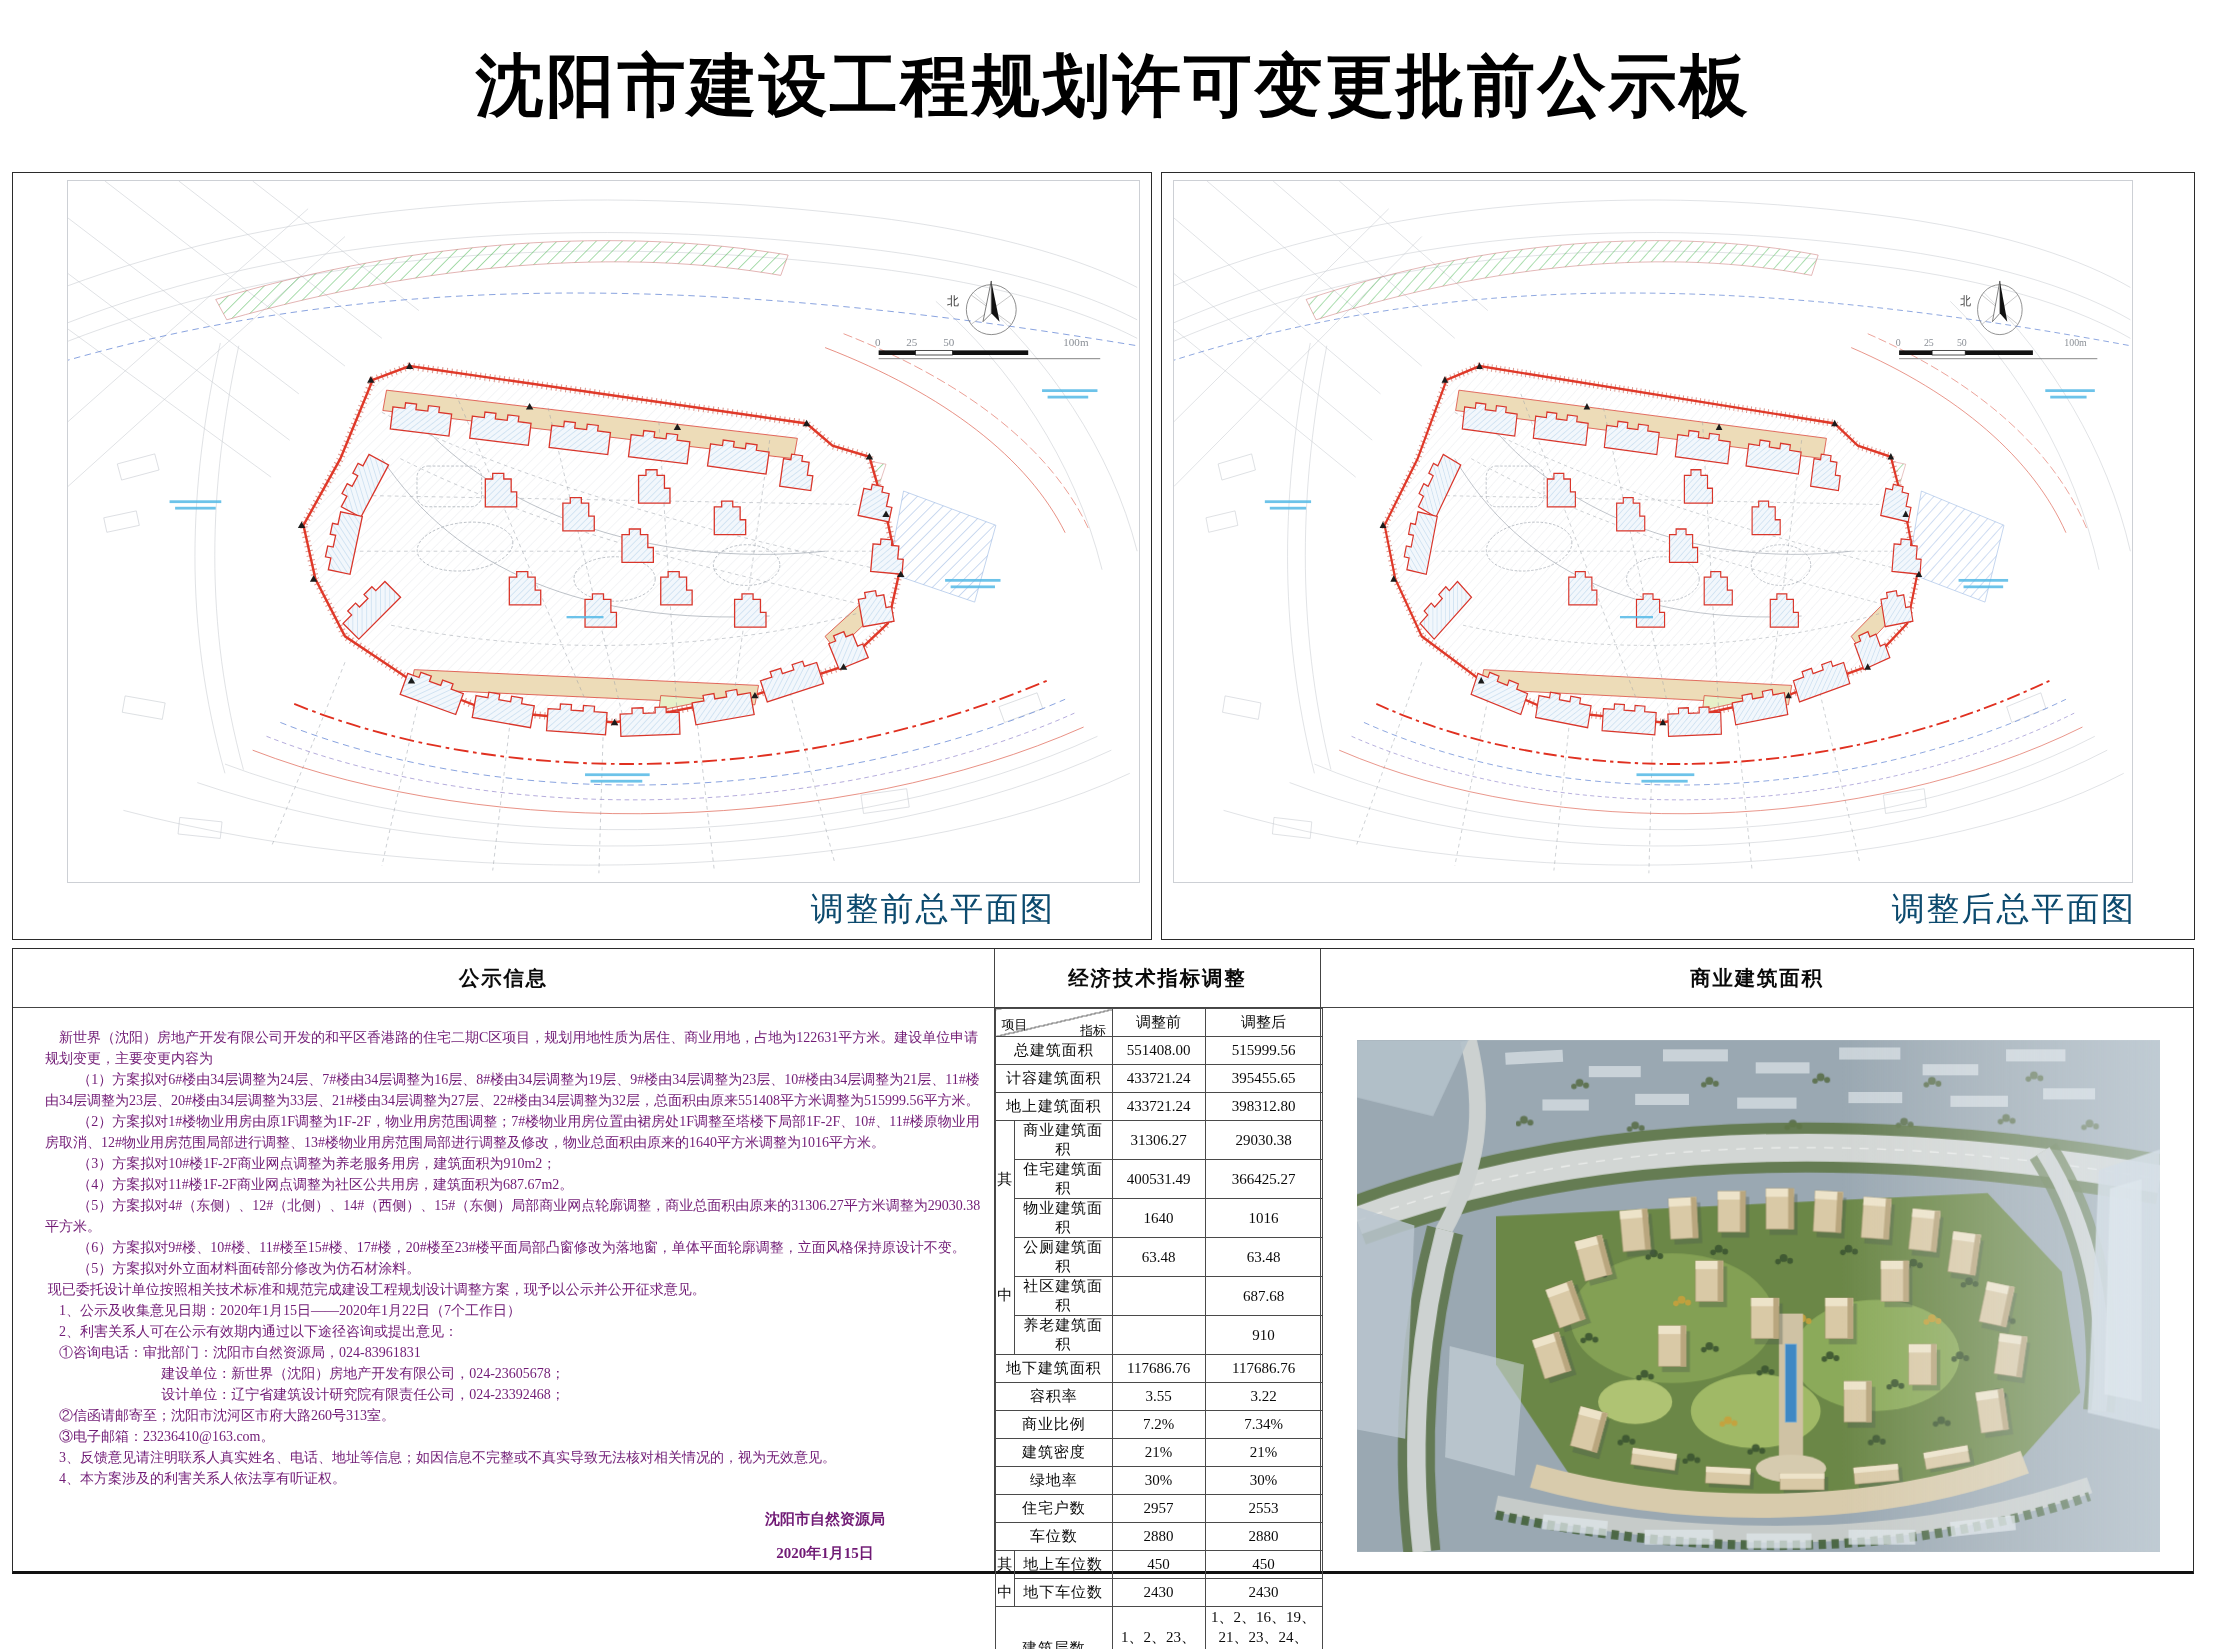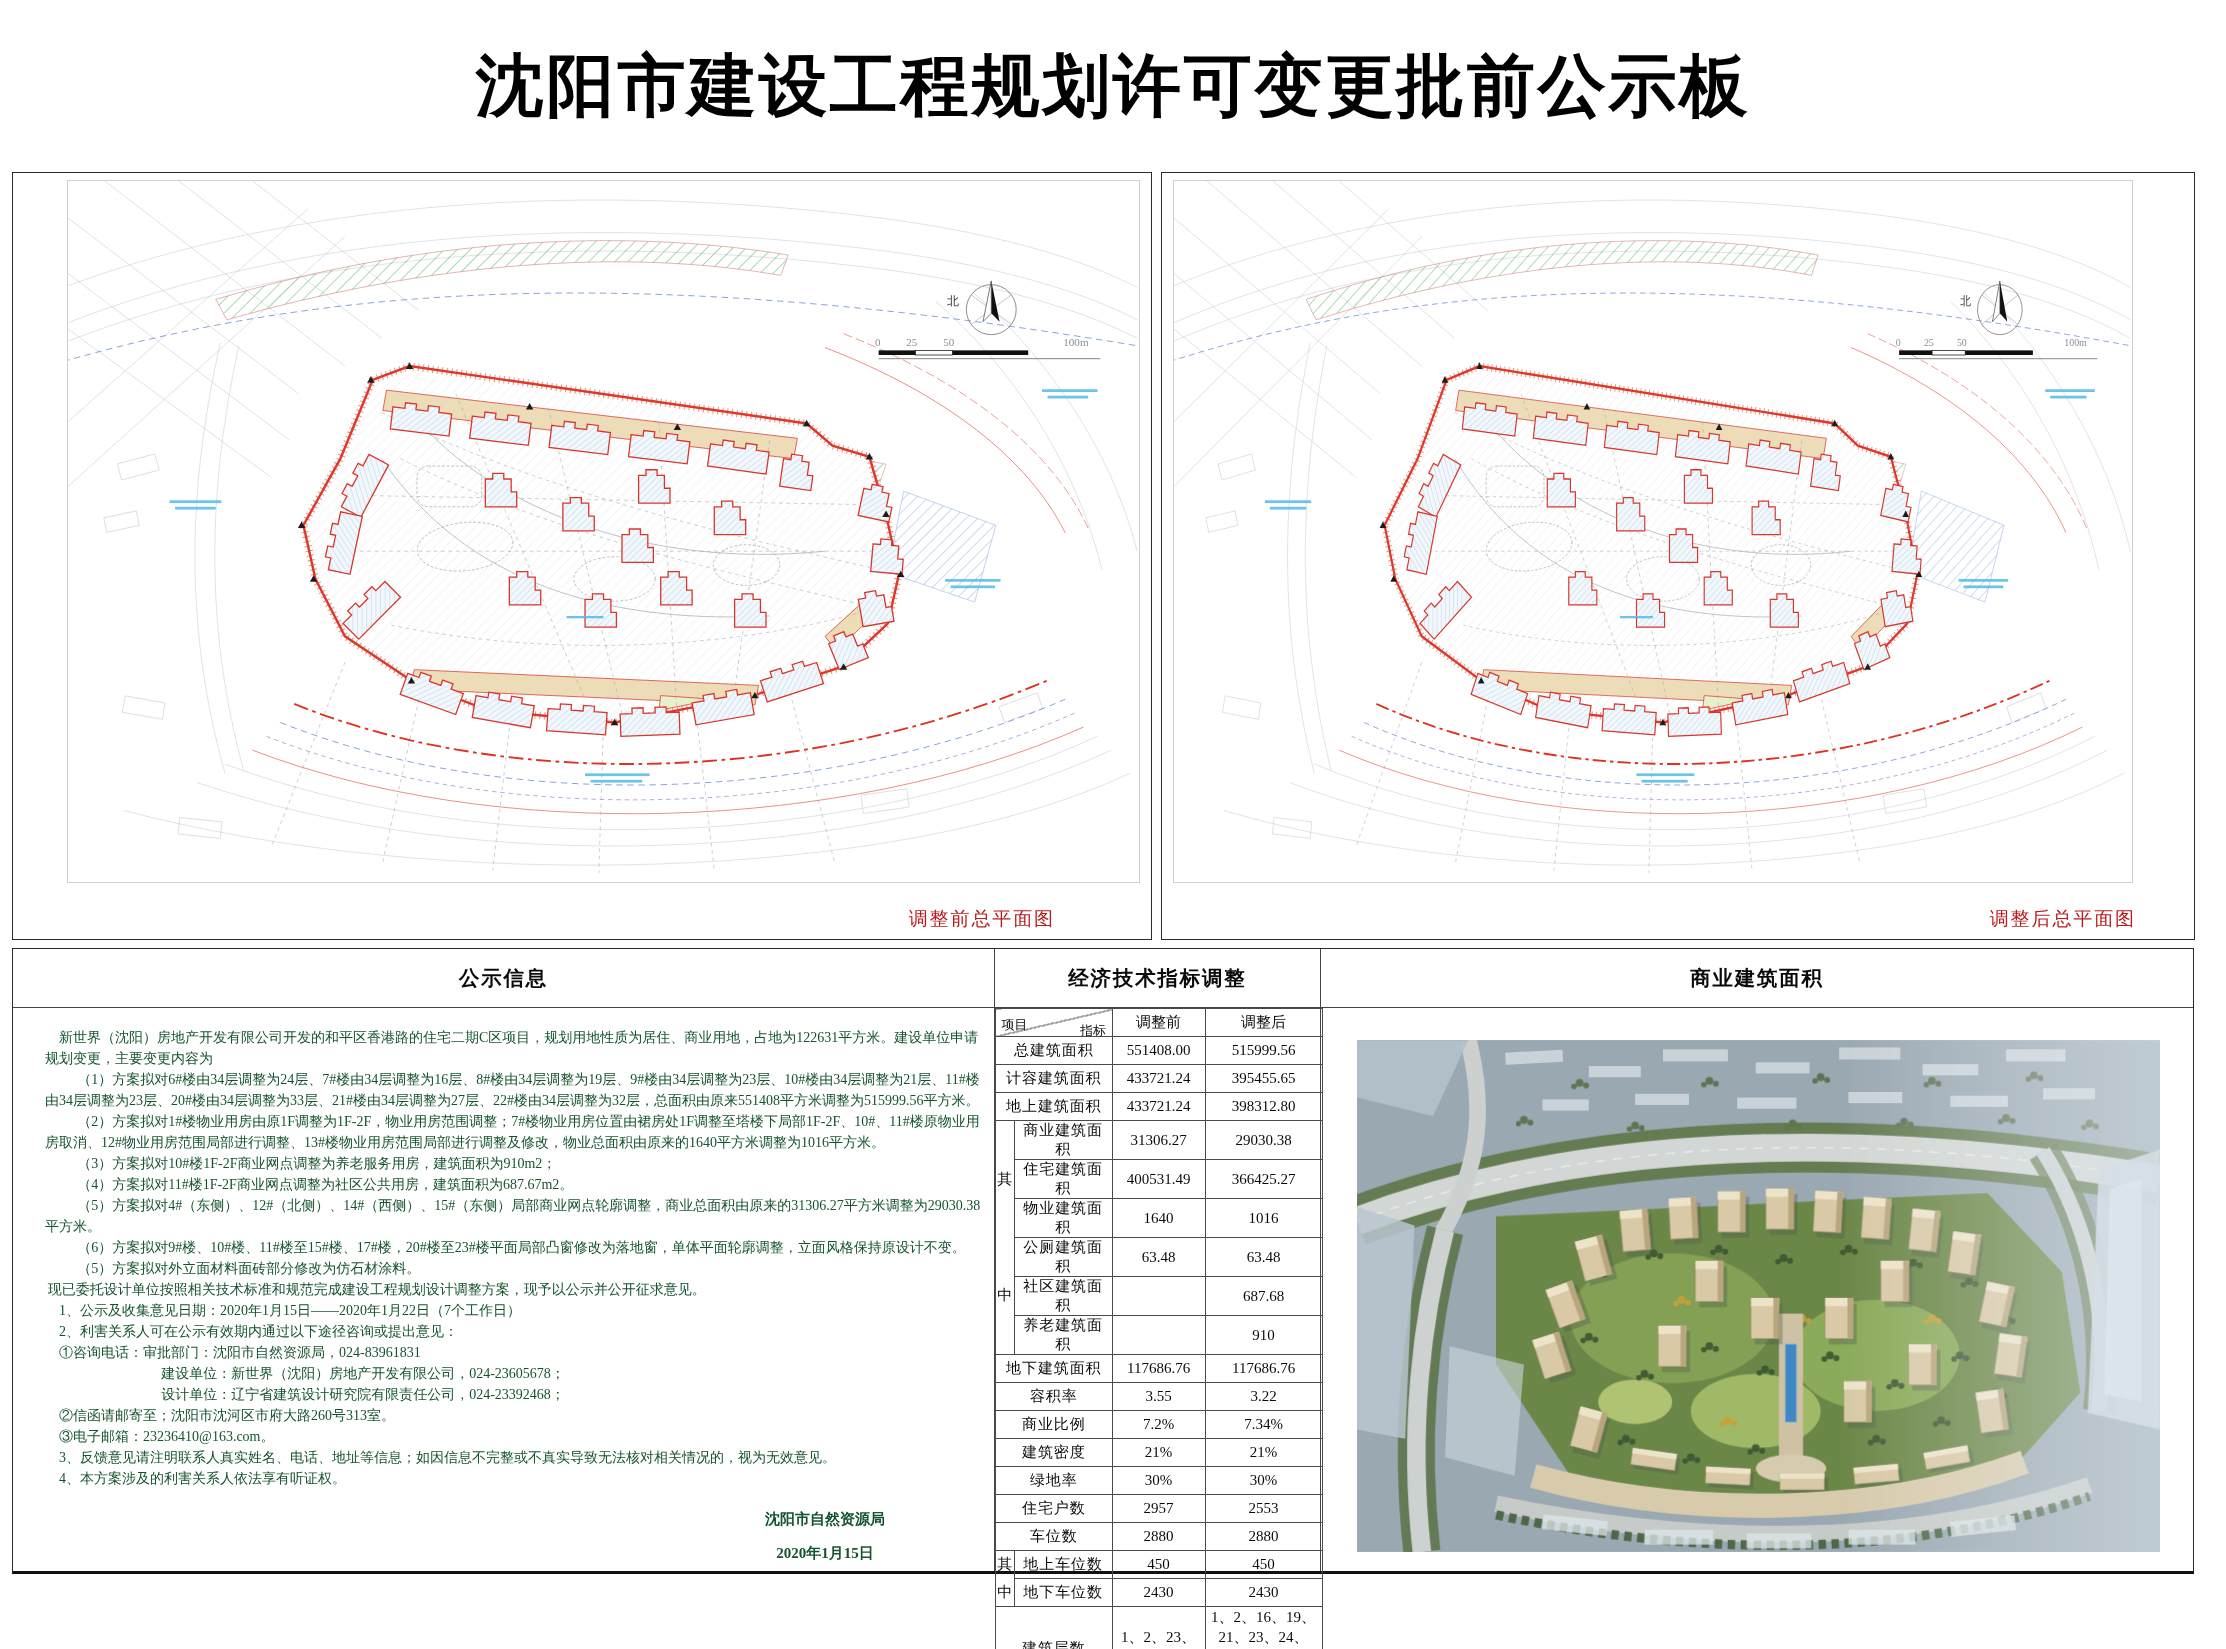--- a/index.html
+++ b/index.html
@@ -9,34 +9,34 @@
         font-family:"Liberation Sans",sans-serif;font-weight:900;font-size:68px;
         letter-spacing:2.8px;color:#000;}
   
   .panel{position:absolute;top:172px;border:1.9px solid #2b2b2b;background:#fff;}
   .panel.before{left:12px;width:1138px;height:766px;}
   .panel.after{left:1161px;width:1032px;height:766px;}
   .drawing{position:absolute;top:7.4px;bottom:56px;border:0.9px solid #cdd0d5;background:#fff;}
   .panel.before .drawing{left:54px;right:11px;}
   .panel.after  .drawing{left:11px;right:61px;}
   .drawing svg{display:block;width:100%;height:100%;}
-  .plan-caption{position:absolute;bottom:7.4px;font-size:19px;color:#b91c1c;letter-spacing:1.9px;}
+  .plan-caption{position:absolute;bottom:7.4px;font-size:33px;color:#0c4a6e;letter-spacing:1.9px;}
   .panel.before .plan-caption{right:96px;}
   .panel.after  .plan-caption{right:58px;margin-top:40px;}
   
   .bottom{position:absolute;left:12px;top:948px;width:2182px;height:626px;
           border:1.9px solid #2b2b2b;border-bottom:3.7px solid #111;display:flex;box-sizing:border-box;}
   .col{position:relative;box-sizing:border-box;height:100%;}
   .col.notice{width:981px;}
   .col.table{width:327px;border-left:0.9px solid #444;border-right:0.9px solid #444;}
   .col.render{flex:1;}
   .band{height:58px;border-bottom:0.9px solid #444;display:flex;align-items:center;justify-content:center;}
   .band h2{margin:0;font-size:20.4px;font-weight:bold;letter-spacing:1.9px;color:#0a0a0a;}
   
-  .notice-body{padding:18.6px 11px 0 32px;font-size:14px;line-height:21px;color:#14532d;}
+  .notice-body{padding:18.6px 11px 0 32px;font-size:14px;line-height:21px;color:#701a75;}
   .notice-body p{margin:0;}
   .i0{text-indent:0.2em}.i1{text-indent:1em}.i2{text-indent:2.3em}.i8{text-indent:8.3em}
   .signature{width:306px;margin:13px 0 0 627px;text-align:center;line-height:34px;font-size:15px;font-weight:bold;}
   
   table.itable{border-collapse:collapse;table-layout:fixed;width:100%;height:567px;
           font-size:15px;color:#0a0a0a;}
   table.itable td{border:0.9px solid #4a4a4a;text-align:center;padding:0 1.9px;height:27px;overflow:hidden;}
   td.diag{position:relative;font-size:13px;
      background:linear-gradient(to bottom right,#fff calc(50% - 0.6px),#707070 calc(50% - 0.6px),#707070 calc(50% + 0.6px),#fff calc(50% + 0.6px));}
   td.diag .c-top{position:absolute;top:13px;right:5.6px;}

